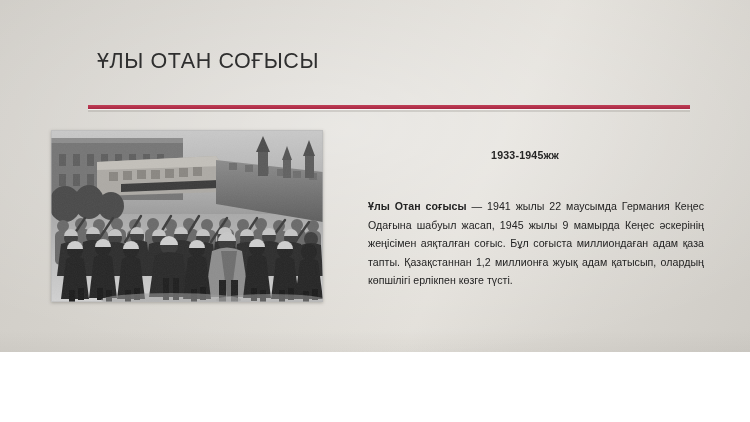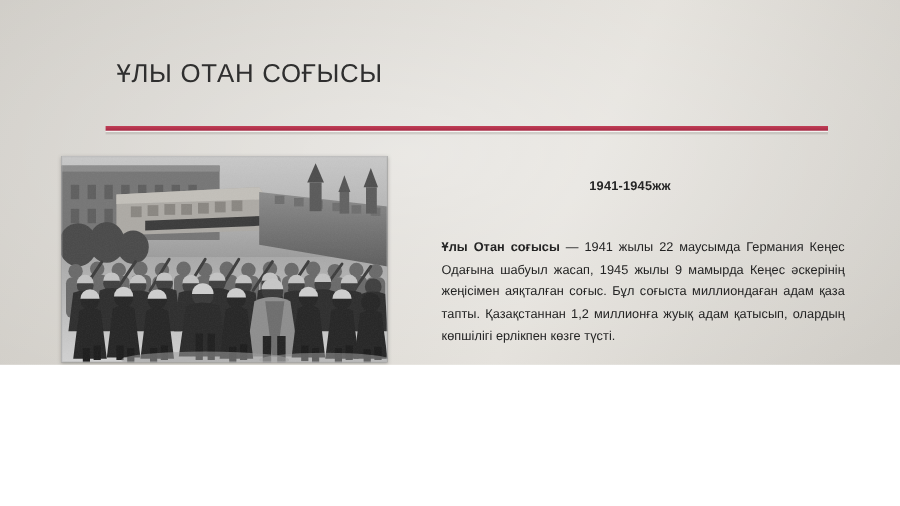--- a/index.html
+++ b/index.html
@@ -5,21 +5,21 @@
   * { margin:0; padding:0; box-sizing:border-box; }
 
   html, body {
     width:750px; height:422px;
     overflow:hidden;
     font-family:"Liberation Sans", sans-serif;
   }
 
   #slide {
     position:relative;
-    width:750px; height:304px;
+    width:750px; height:352px;
     background:
       linear-gradient(115deg,
         #cecbc5 0%,
         #d4d1cb 22%,
         #dcd9d3 45%,
         #e2dfd9 62%,
         #d8d5cf 80%,
         #cfccc6 100%);
     overflow:hidden;
   }
@@ -375,21 +375,21 @@
       </g>
 
       <ellipse cx="120" cy="170" rx="70" ry="7" fill="#9c9c9c" opacity="0.55"></ellipse>
       <ellipse cx="220" cy="170" rx="55" ry="6" fill="#a3a3a3" opacity="0.5"></ellipse>
 
       <rect x="0" y="0" width="272" height="172" filter="url(#grain)" fill="#ffffff" opacity="0.35"></rect>
       <rect x="0" y="0" width="272" height="172" fill="none" stroke="#b5b5b5" stroke-width="2" opacity="0.5"></rect>
     </svg>
   </div>
 
-  <div id="date-heading">1941-1945жж</div>
+  <div id="date-heading">1933-1945жж</div>
 
   <p id="body-text"><b>Ұлы Отан соғысы</b><span> — 1941 жылы 22 маусымда Германия Кеңес Одағына шабуыл жасап, 1945 жылы 9 мамырда Кеңес әскерінің жеңісімен аяқталған соғыс. Бұл соғыста миллиондаған адам қаза тапты. Қазақстаннан 1,2 миллионға жуық адам қатысып, олардың көпшілігі ерлікпен көзге түсті.</span></p>
 
   <div id="floor">
     <svg viewBox="0 0 750 44" preserveAspectRatio="none">
       <defs>
         <linearGradient id="woodBase" x1="0" y1="0" x2="0" y2="1">
           <stop offset="0%" stop-color="#8f6a34"></stop>
           <stop offset="35%" stop-color="#a9813f"></stop>
           <stop offset="100%" stop-color="#bb9354"></stop>

